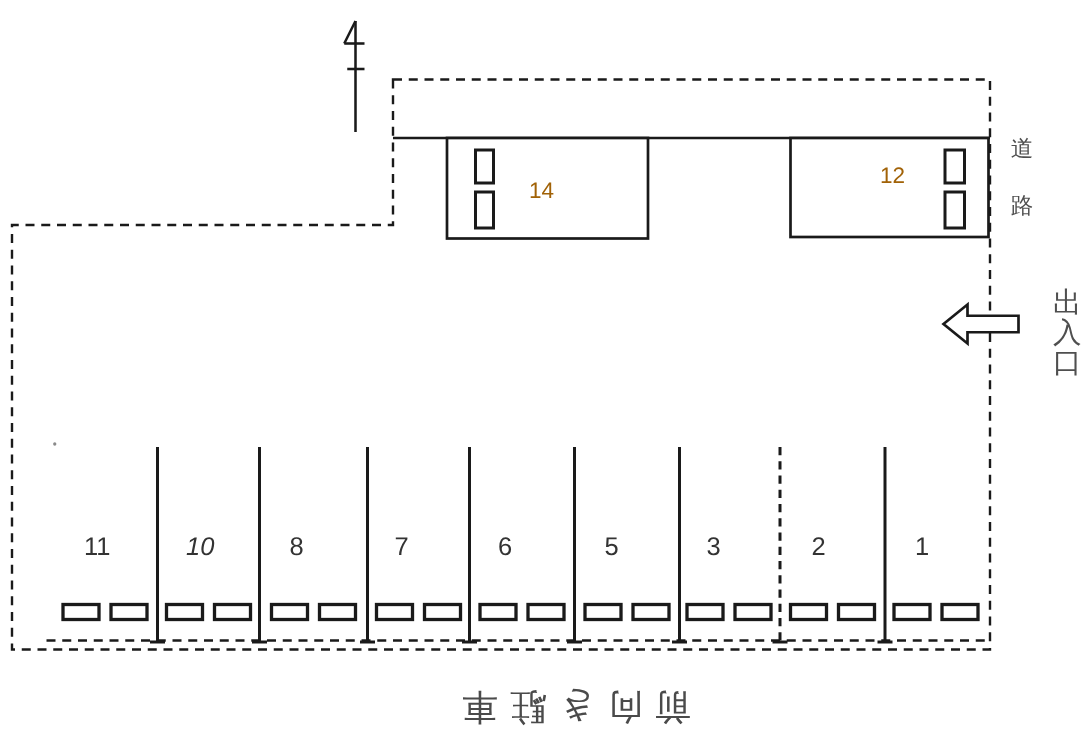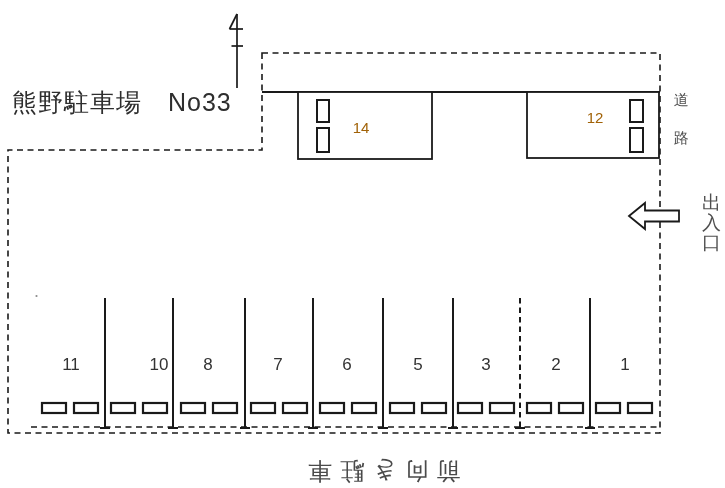--- a/index.html
+++ b/index.html
@@ -3,21 +3,21 @@
 <meta charset="utf-8">
 <style>
   html,body{margin:0;padding:0;background:#fff;}
   #stage{
     position:relative;width:725px;height:488px;background:#fff;overflow:hidden;
     font-family:"Liberation Sans","DejaVu Sans",sans-serif;color:#2e2e2e;
   }
   .abs{position:absolute;}
   #title{left:12px;top:86px;font-size:25px;letter-spacing:1px;white-space:pre;color:#2e2e2e;}
   .space-label{font-size:15px;color:#a16207;text-align:center;width:40px;}
-  .stall-label{font-size:17px;color:#333;text-align:center;width:30px;top:355px;}
+  .stall-label{font-size:17px;color:#333;text-align:left;width:30px;top:355px;}
   .vtext{width:1.1em;word-break:break-all;text-align:center;color:#4f4f4f;}
   #road-label{left:673px;top:81px;font-size:15px;line-height:38px;}
   #entrance-label{left:701px;top:193px;font-size:19px;line-height:20px;}
   #bottom-note{
     left:290px;top:455px;width:180px;text-align:center;
     font-size:24px;letter-spacing:8px;color:#4a4a4a;
     transform:rotate(180deg);
   }
   svg{position:absolute;left:0;top:0;}
 </style>
@@ -84,27 +84,26 @@
       <path d="M237,14 L229.5,29"></path>
       <path d="M229.5,29 H243"></path>
       <path d="M231.5,46 H243"></path>
     </g>
 
     <polygon points="629,216 645,203 645,210.5 679,210.5 679,221.5 645,221.5 645,229" fill="#fff" stroke="#1a1a1a" stroke-width="1.8"></polygon>
 
     <circle cx="36.5" cy="296" r="1.1" fill="#8a8a8a"></circle>
   </svg>
 
-  <div id="title" class="abs">熊野駐車場　No33</div>
 
   <div class="abs space-label" style="left:341px;top:119px;">14</div>
   <div class="abs space-label" style="left:575px;top:109px;">12</div>
 
   <div class="abs stall-label" style="left:56px;">11</div>
-  <div class="abs stall-label" style="left:144px;">10</div>
+  <div class="abs stall-label" style="left:124px;font-style:italic;">10</div>
   <div class="abs stall-label" style="left:193px;">8</div>
   <div class="abs stall-label" style="left:263px;">7</div>
   <div class="abs stall-label" style="left:332px;">6</div>
   <div class="abs stall-label" style="left:403px;">5</div>
   <div class="abs stall-label" style="left:471px;">3</div>
   <div class="abs stall-label" style="left:541px;">2</div>
   <div class="abs stall-label" style="left:610px;">1</div>
 
   <div id="road-label" class="abs vtext">道路</div>
   <div id="entrance-label" class="abs vtext">出入口</div>

